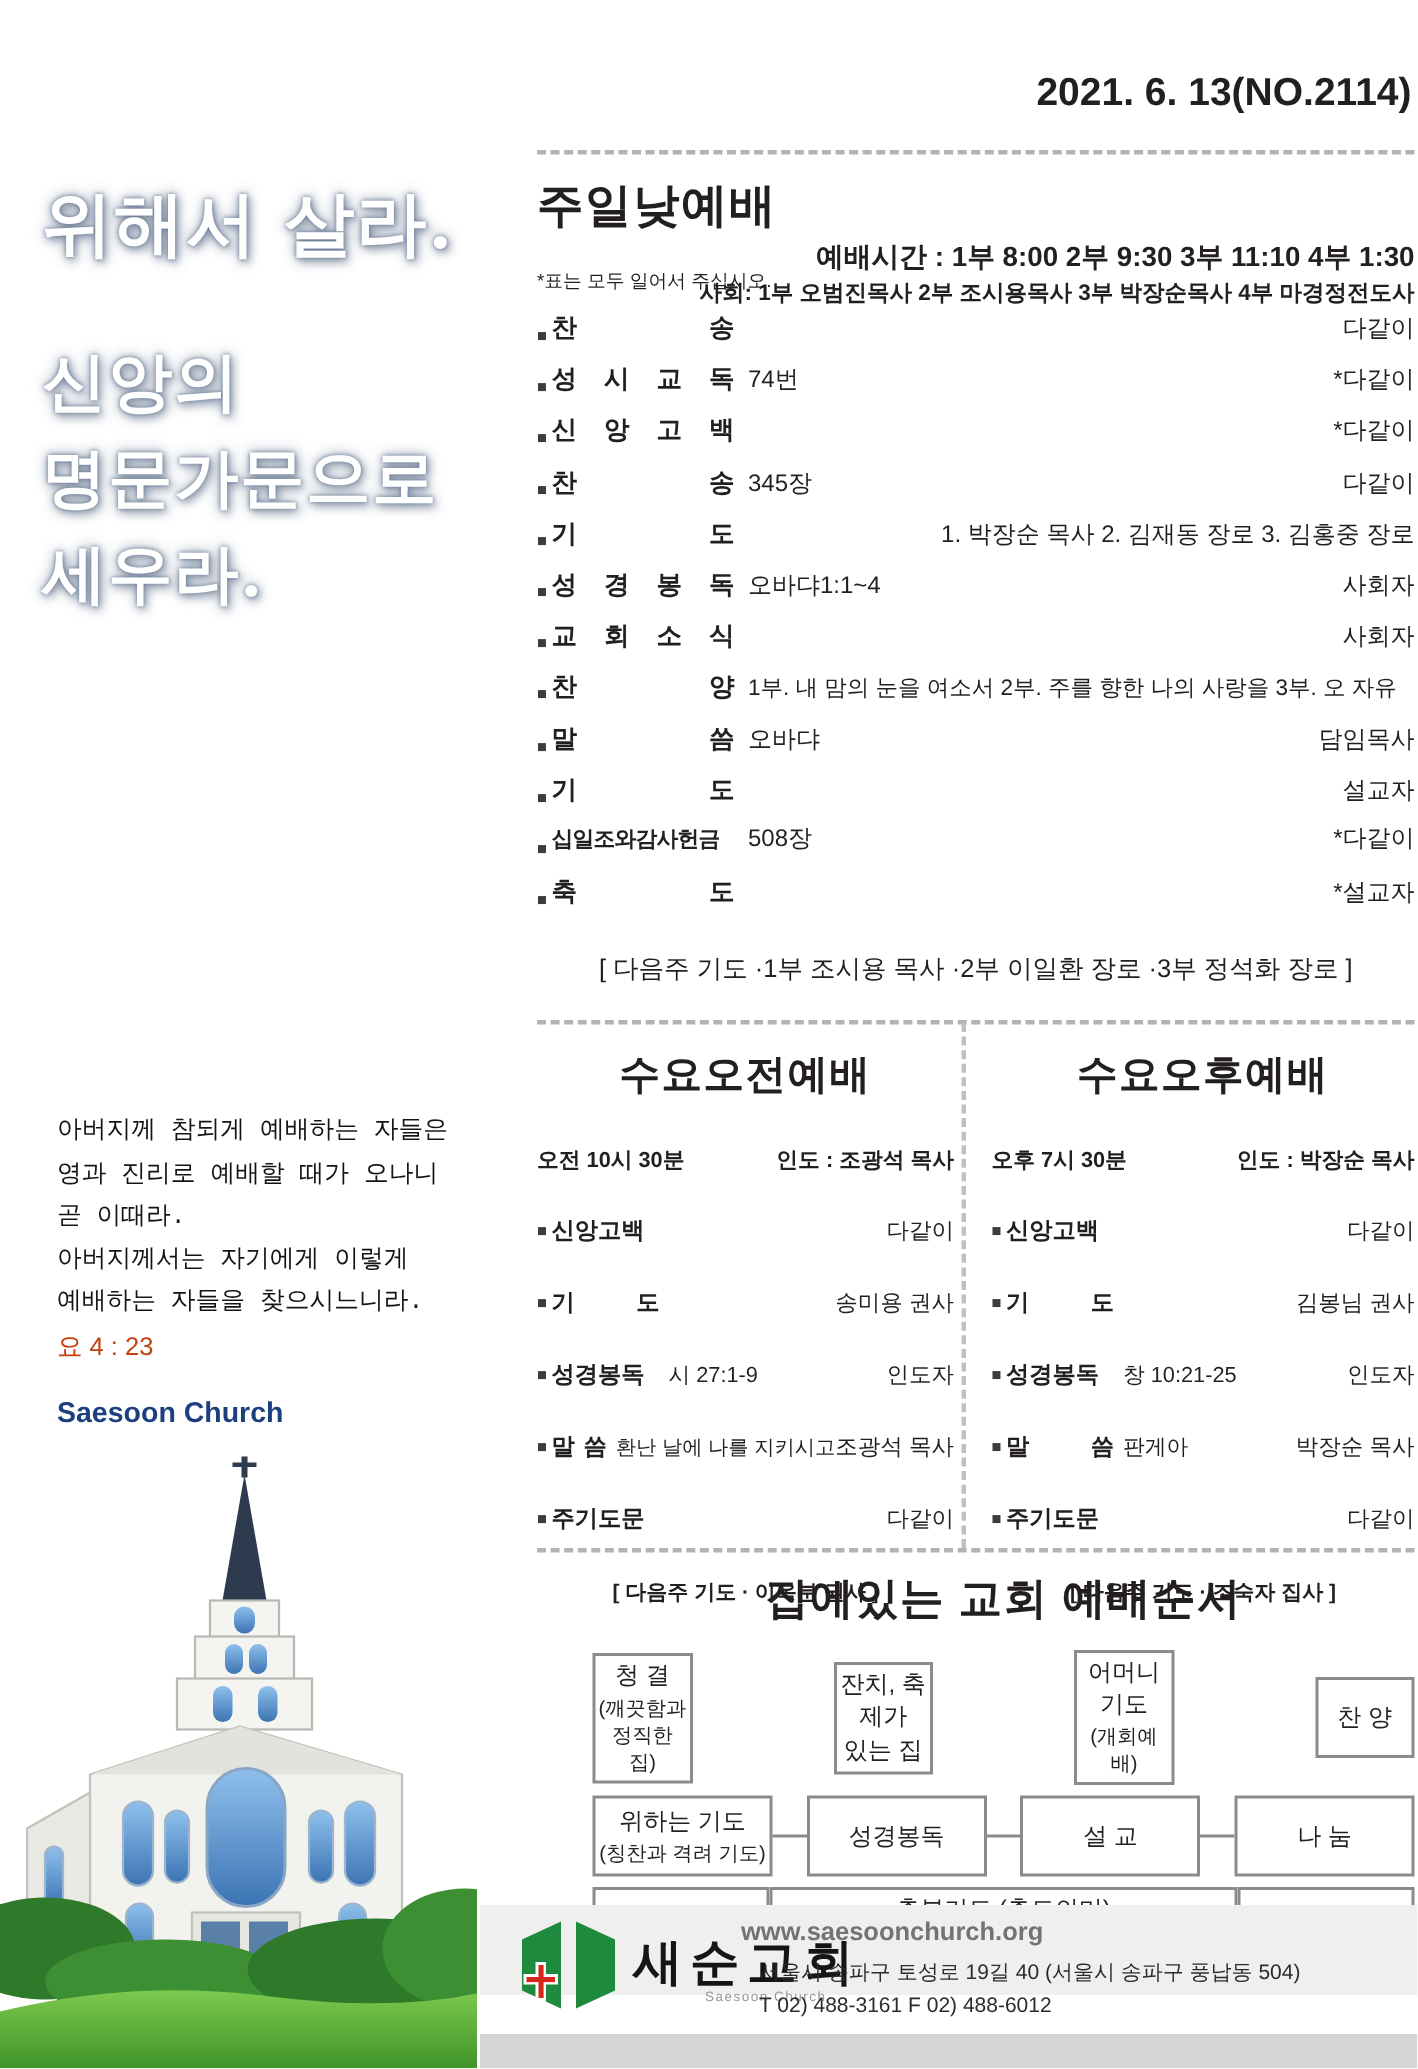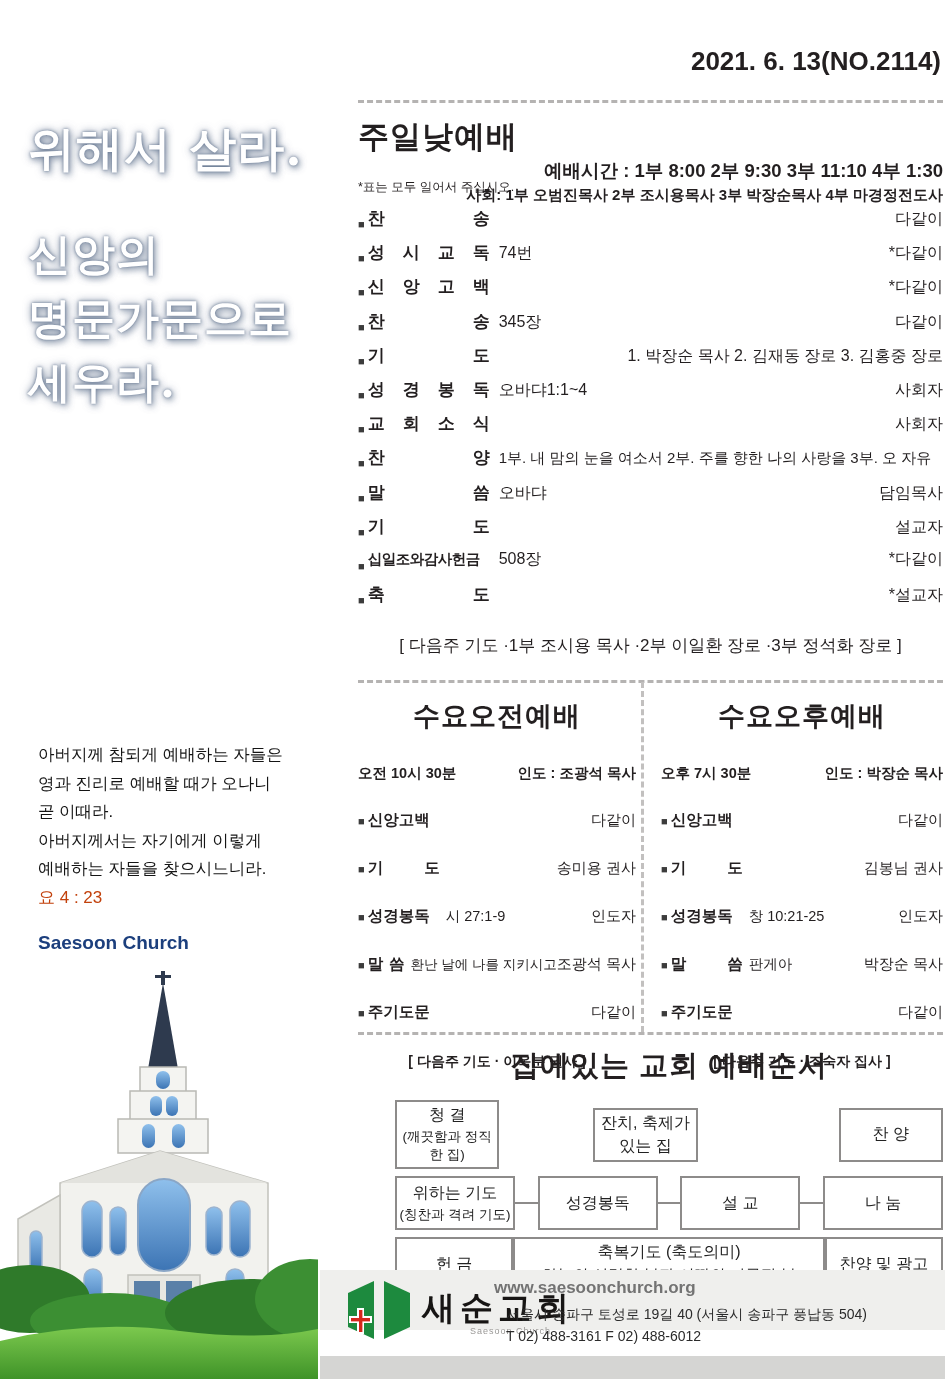--- a/index.html
+++ b/index.html
@@ -13,21 +13,21 @@
       radial-gradient(ellipse 380px 420px at 85% 22%, rgba(255,255,255,.55) 0%, rgba(255,255,255,0) 60%),
       linear-gradient(180deg,#f5f9fd 0%,#ebf2fa 14%,#dcearf6 24%,#d6e6f5 30%,#bfd8ef 44%,#a3c9ea 56%,#83b6e2 68%,#60a3da 80%,#4896d3 90%,#3d8ecf 100%);
   }
   .slogan { position:absolute; left:28px; color:#ffffff; font-family:"DejaVu Serif",serif; font-weight:bold;
     text-shadow:0 0 3px rgba(96,114,141,.95), 0 0 9px rgba(96,114,141,.75), 2px 3px 6px rgba(96,114,141,.55);
     letter-spacing:1px; white-space:nowrap; }
   .slogan.l1 { top:118px; font-size:47px; }
   .slogan.l2 { top:226px; font-size:43px; }
   .slogan.l3 { top:290px; font-size:43px; }
   .slogan.l4 { top:354px; font-size:43px; }
-  .verse { position:absolute; left:38px; top:740px; font-size:16.5px; line-height:28.5px; color:#141414; font-weight:500; }
+  .verse { position:absolute; left:38px; top:740px; font-size:16.5px; line-height:28.5px; color:#141414; font-weight:500;font-family:Liberation Mono, monospace; }
   .verse-ref { position:absolute; left:38px; top:886px; font-size:17px; color:#c2410c; }
   .church-en { position:absolute; left:38px; top:932px; font-size:19px; font-weight:bold; color:#1c3f7d; }
   .church-art { position:absolute; left:0; bottom:0; width:318px; height:410px; }
 
   
   .pane { position:absolute; left:358px; top:0; width:585px; height:1061px; }
   .date { position:absolute; top:46px; right:2px; font-size:26px; font-weight:bold; letter-spacing:0; }
   .dash-h { position:absolute; left:0; right:0; border-top:3px dashed #b5b3b2; }
   .dash1 { top:100px; } .dash2 { top:680px; } .dash3 { top:1032px; }
   .dash-v { position:absolute; left:283px; top:682px; height:350px; border-left:3px dashed #c2c0bf; }
@@ -348,20 +348,24 @@
         <div class="hbox">
             <span class="b1">청 결</span>
             <span class="b2">(깨끗함과 정직한 집)</span>
           </div>
         <div class="conn"></div>
         <div class="hbox">
             <span class="b1">잔치, 축제가</span>
             <span class="b2" style="font-size:16px">있는 집</span>
           </div>
         <div class="conn"></div>
+        <div class="hbox">
+            <span class="b1">어머니 기도</span>
+            <span class="b2">(개회예배)</span>
+          </div>
         <div class="conn"></div>
         <div class="hbox">
             <span class="b1">찬 양</span>
           </div>
       </div>
 
       <div class="box-row">
         <div class="hbox">
             <span class="b1">위하는 기도</span>
             <span class="b2">(칭찬과 격려 기도)</span>

